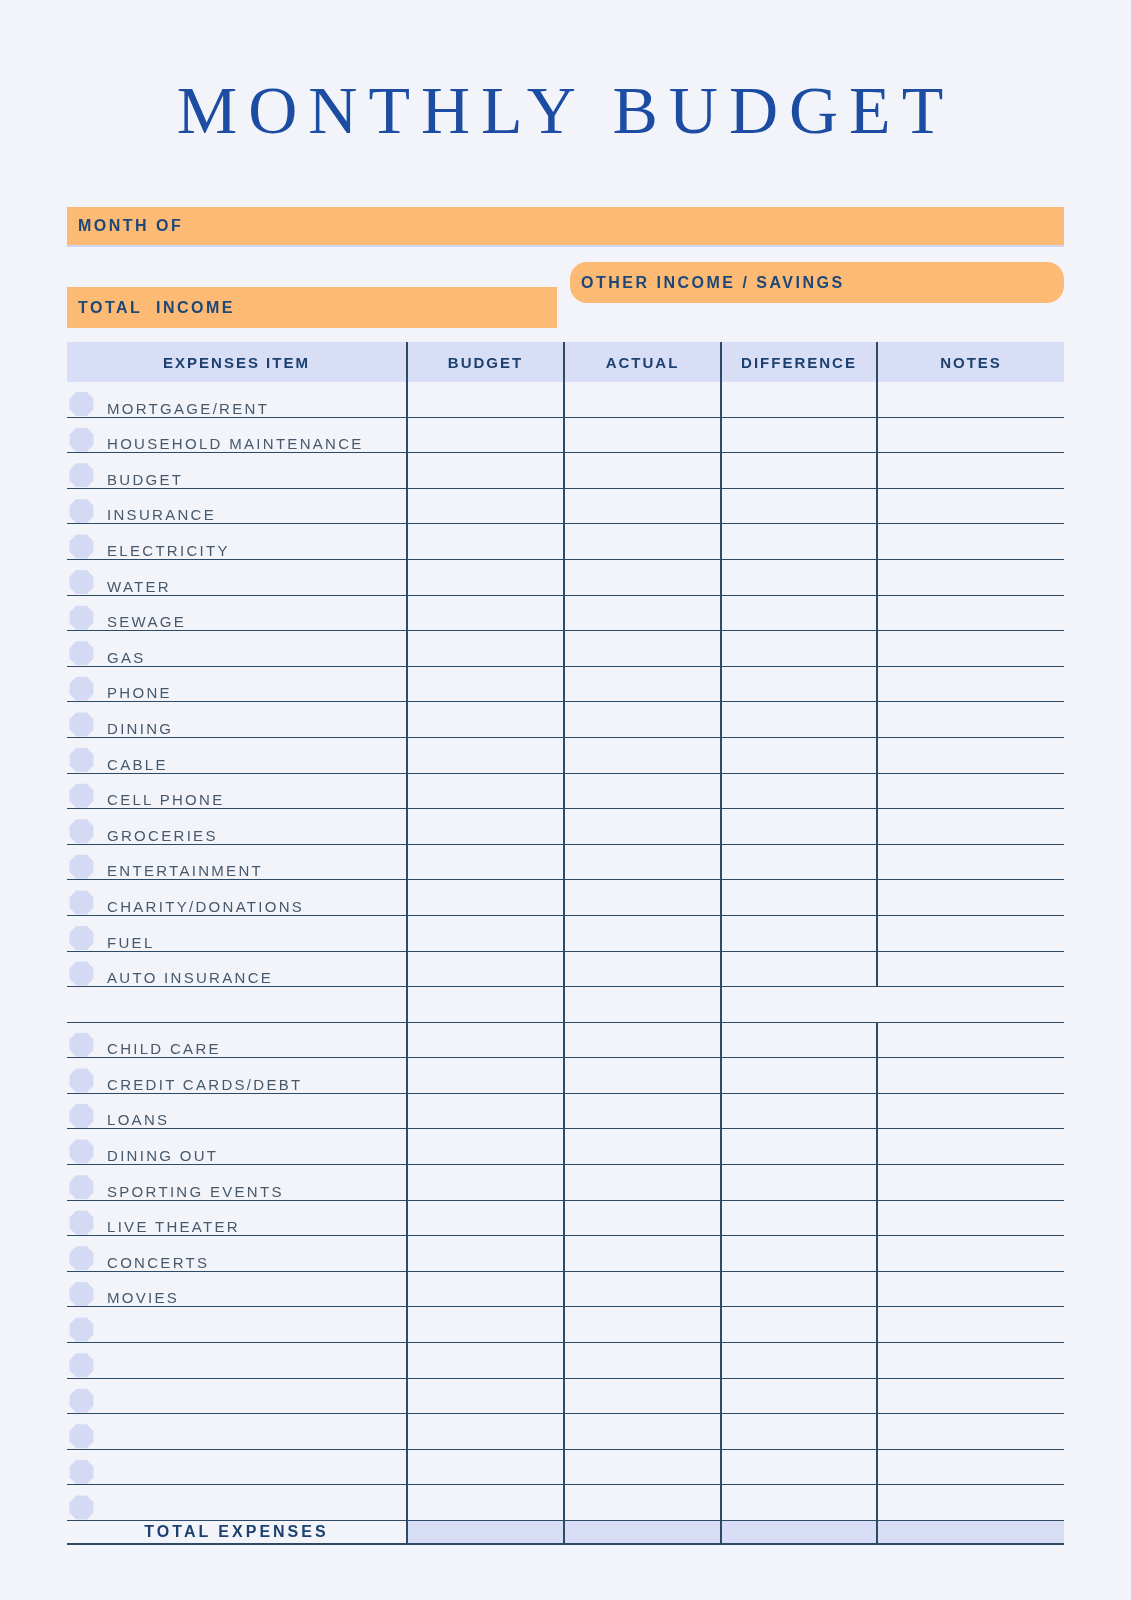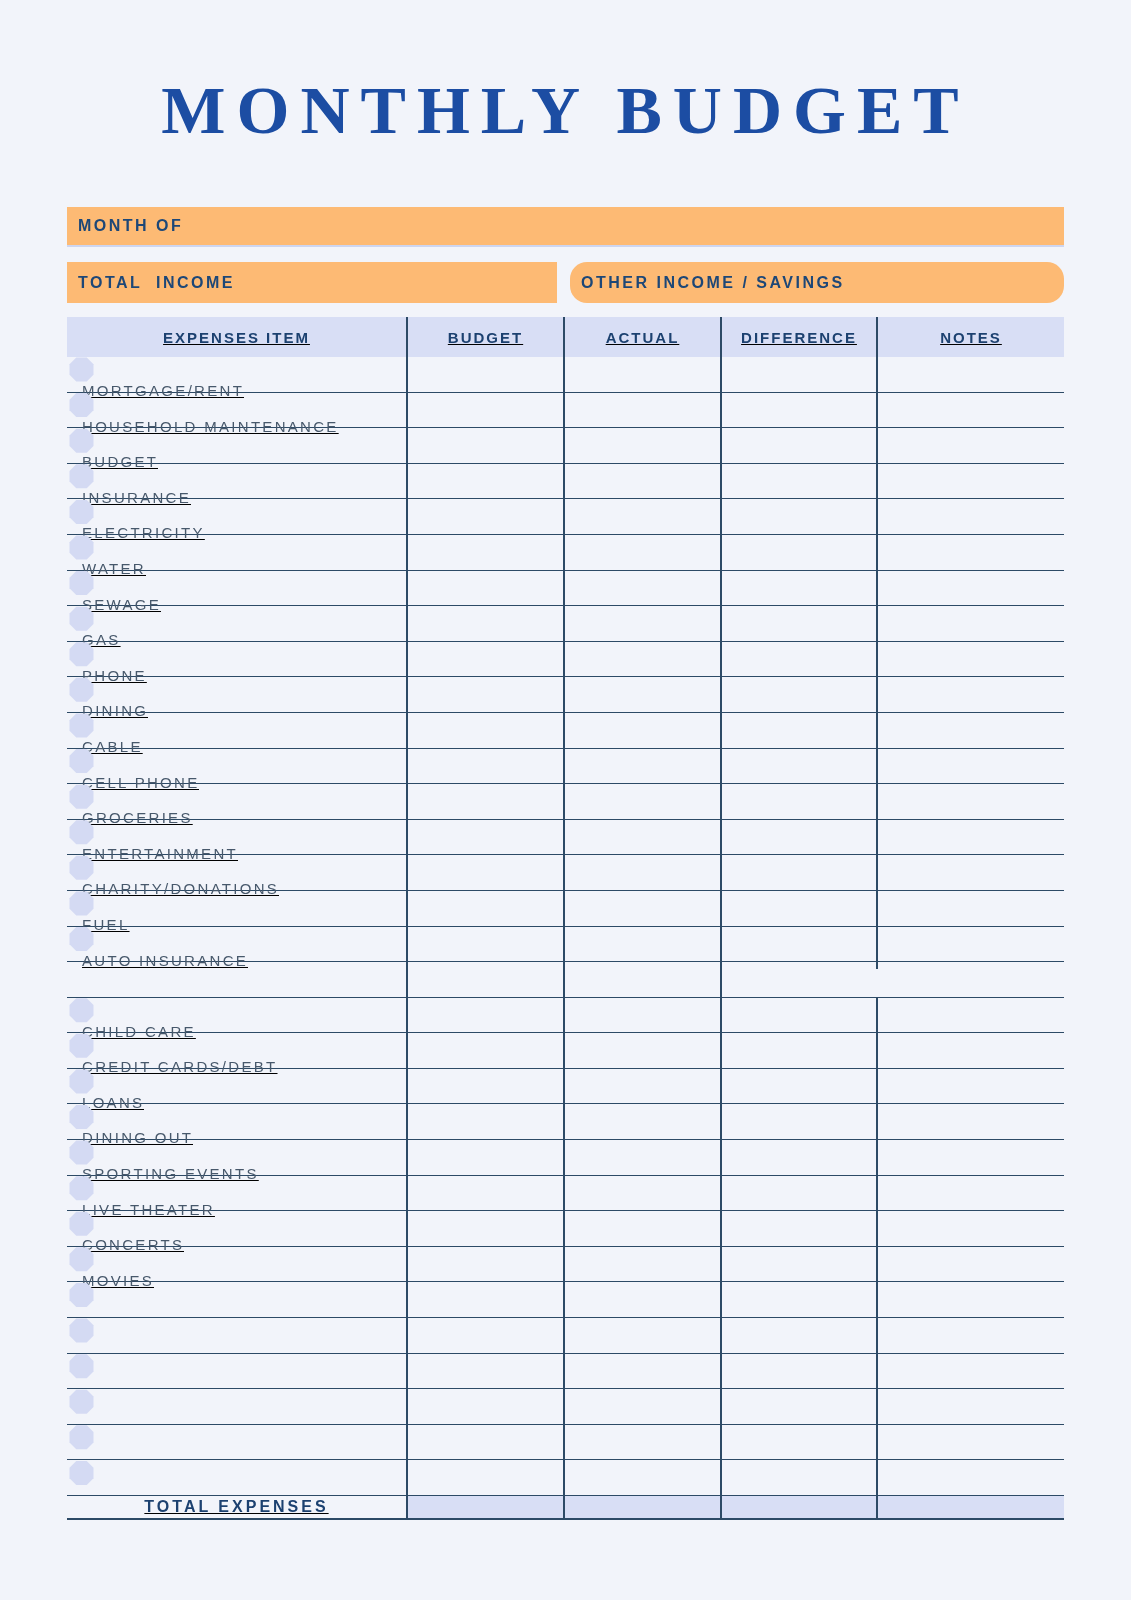--- a/index.html
+++ b/index.html
@@ -11,21 +11,21 @@
   }
   .content {
     width: 997px;
     margin: 0 67px;
   }
   .page-title {
     padding-top: 68px;
     height: 152px;
     text-align: center;
     font-family: "Liberation Serif", serif;
-    font-weight: 700;
+    font-weight: 400;
     font-size: 68px;
     line-height: 84px;
     letter-spacing: 11px;
     color: #1c4da3;
     white-space: pre;
   }
   
   .field-bar {
     background: #fdba74;
     height: 40px;
@@ -41,46 +41,45 @@
     color: #1d4777;
     white-space: pre;
   }
   .month-bar { margin-top: 55px; }
   .income-row {
     margin-top: 15px;
     display: flex;
     gap: 13px;
   }
   .income-row .field-bar { height: 41px; border-bottom: none; }
-  .income-left  { width: 490px; }
+  .income-left  { width: 490px; margin-top: 25px; }
   .income-right { flex: 1; border-radius: 17px; }
 
   
-  .budget-table { margin-top: 14px; text-decoration: underline; }
+  .budget-table { margin-top: 14px; }
   .t-row {
     display: grid;
     grid-template-columns: 339px 157px 157px 156px 188px;
     width: 997px;
   }
   .t-head { height: 40px; background: #d8def5; }
   .t-head .cell {
     display: flex; align-items: center; justify-content: center;
     font-size: 15px; font-weight: 700; letter-spacing: 2px;
     color: #1c4170;
   }
   .cell { min-width: 0; }
   .t-head .cell + .cell,
   .t-body .cell + .cell,
   .t-total .cell + .cell { border-left: 2px solid #2d4a66; }
 
   .t-body { height: 35.6px; border-bottom: 1.7px solid #2d4a66; }
   .item-cell {
-    display: flex; align-items: flex-start;
+    display: flex; align-items: flex-end;
     padding-left: 2px;
-    flex-direction: column;
   }
   .bullet {
     width: 25px; height: 25px;
     background: #d4daf3;
     clip-path: polygon(29% 2%, 71% 2%, 98% 29%, 98% 71%, 71% 98%, 29% 98%, 2% 71%, 2% 29%);
     flex: 0 0 25px;
   }
   .item-label {
     margin-left: 13px;
     font-size: 15px;

